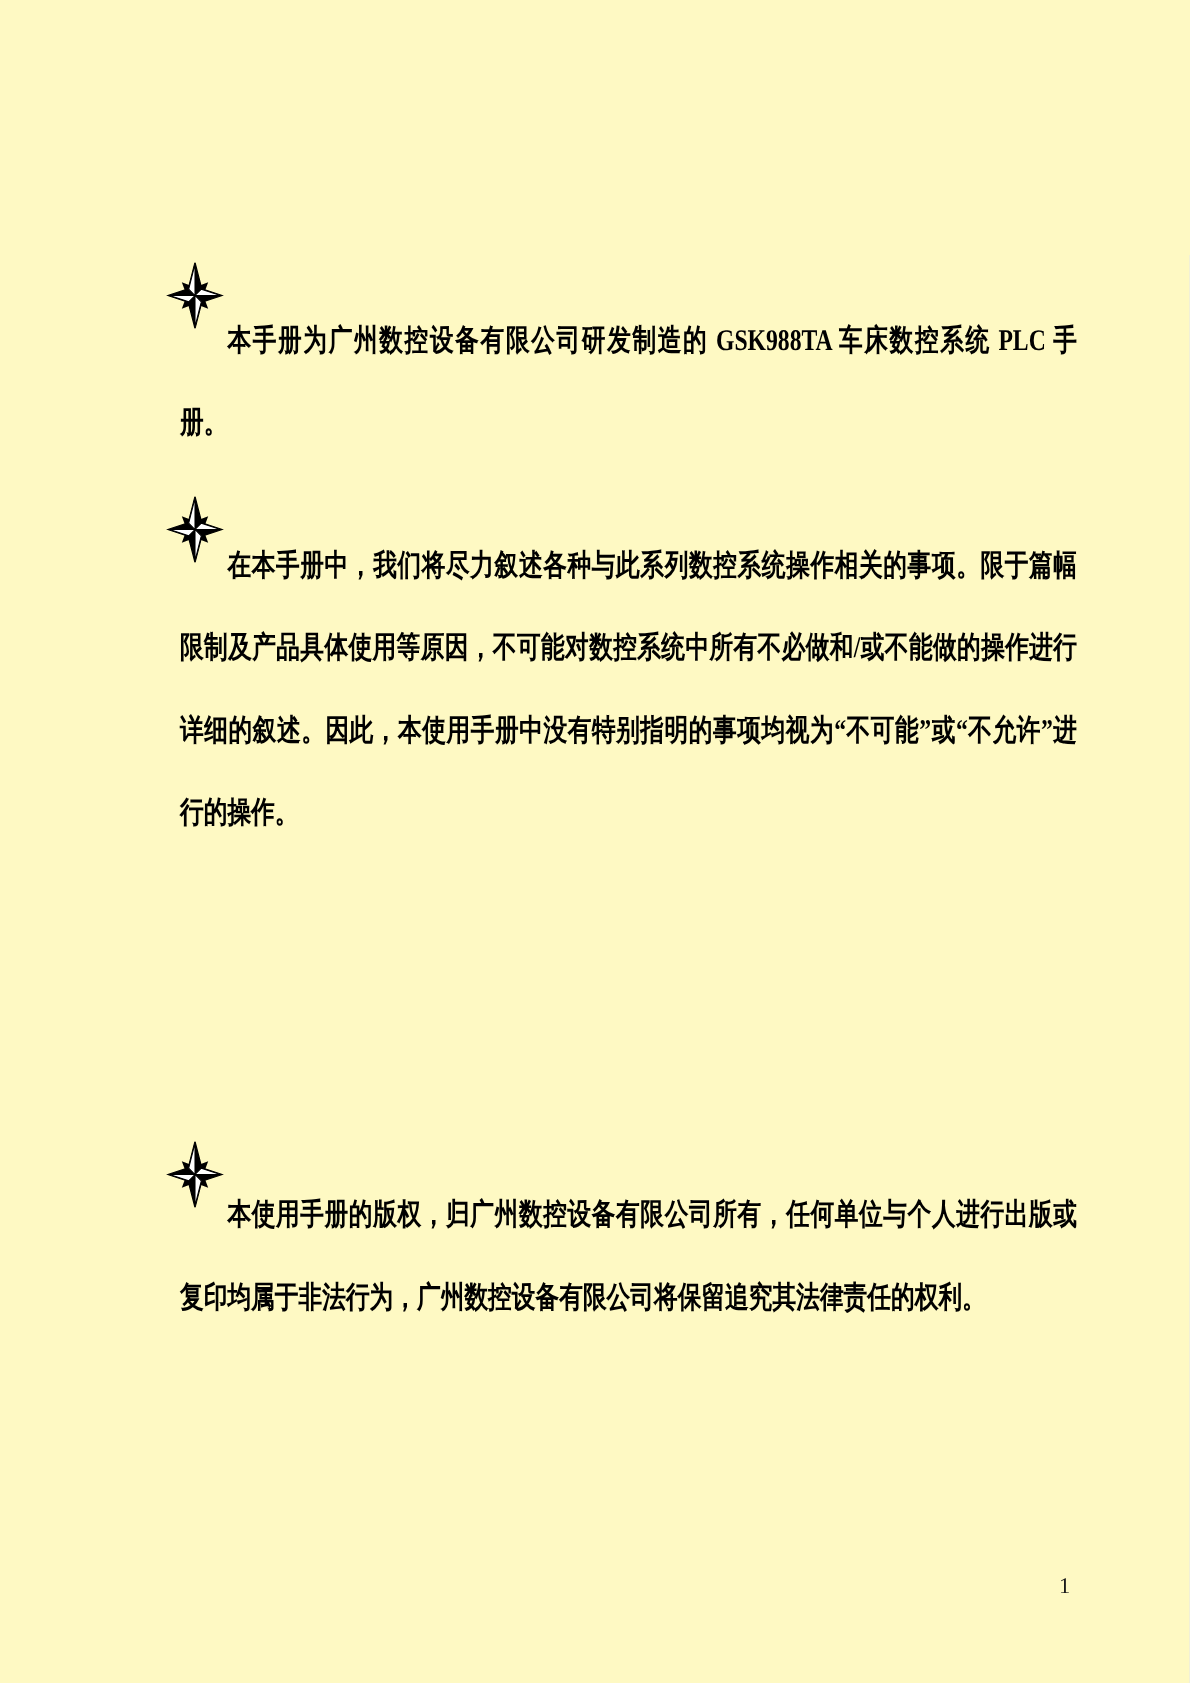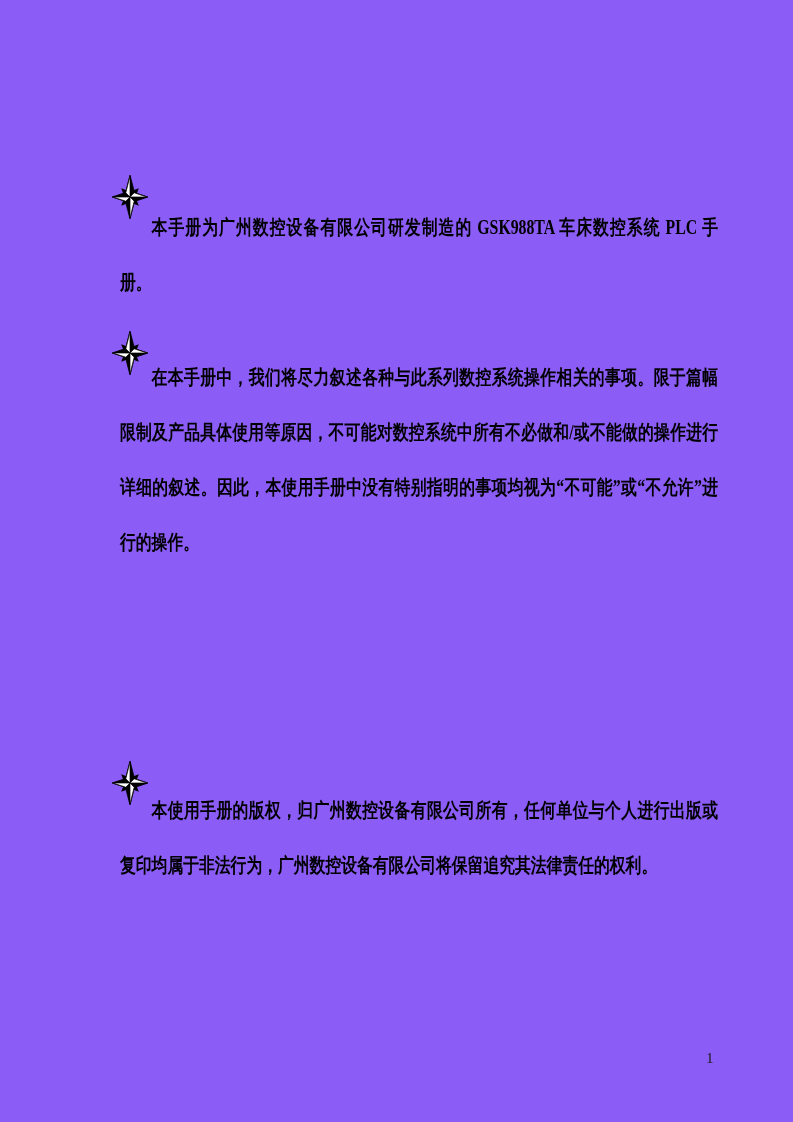--- a/index.html
+++ b/index.html
@@ -5,21 +5,21 @@
   html, body {
     margin: 0;
     padding: 0;
     background: #e8e8e8;
   }
   .page {
     position: relative;
     width: 793px;
     height: 1122px;
     margin: 0 auto;
-    background: #8b5cf6;
+    background: #fef9c3;
     overflow: hidden;
     color: #000000;
   }
   .para {
     position: absolute;
     left: 120px;
     width: 757px;              
     transform: scaleX(0.79);   
     transform-origin: 0 0;
     font-family: "Liberation Serif", "DejaVu Serif", sans-serif; 

